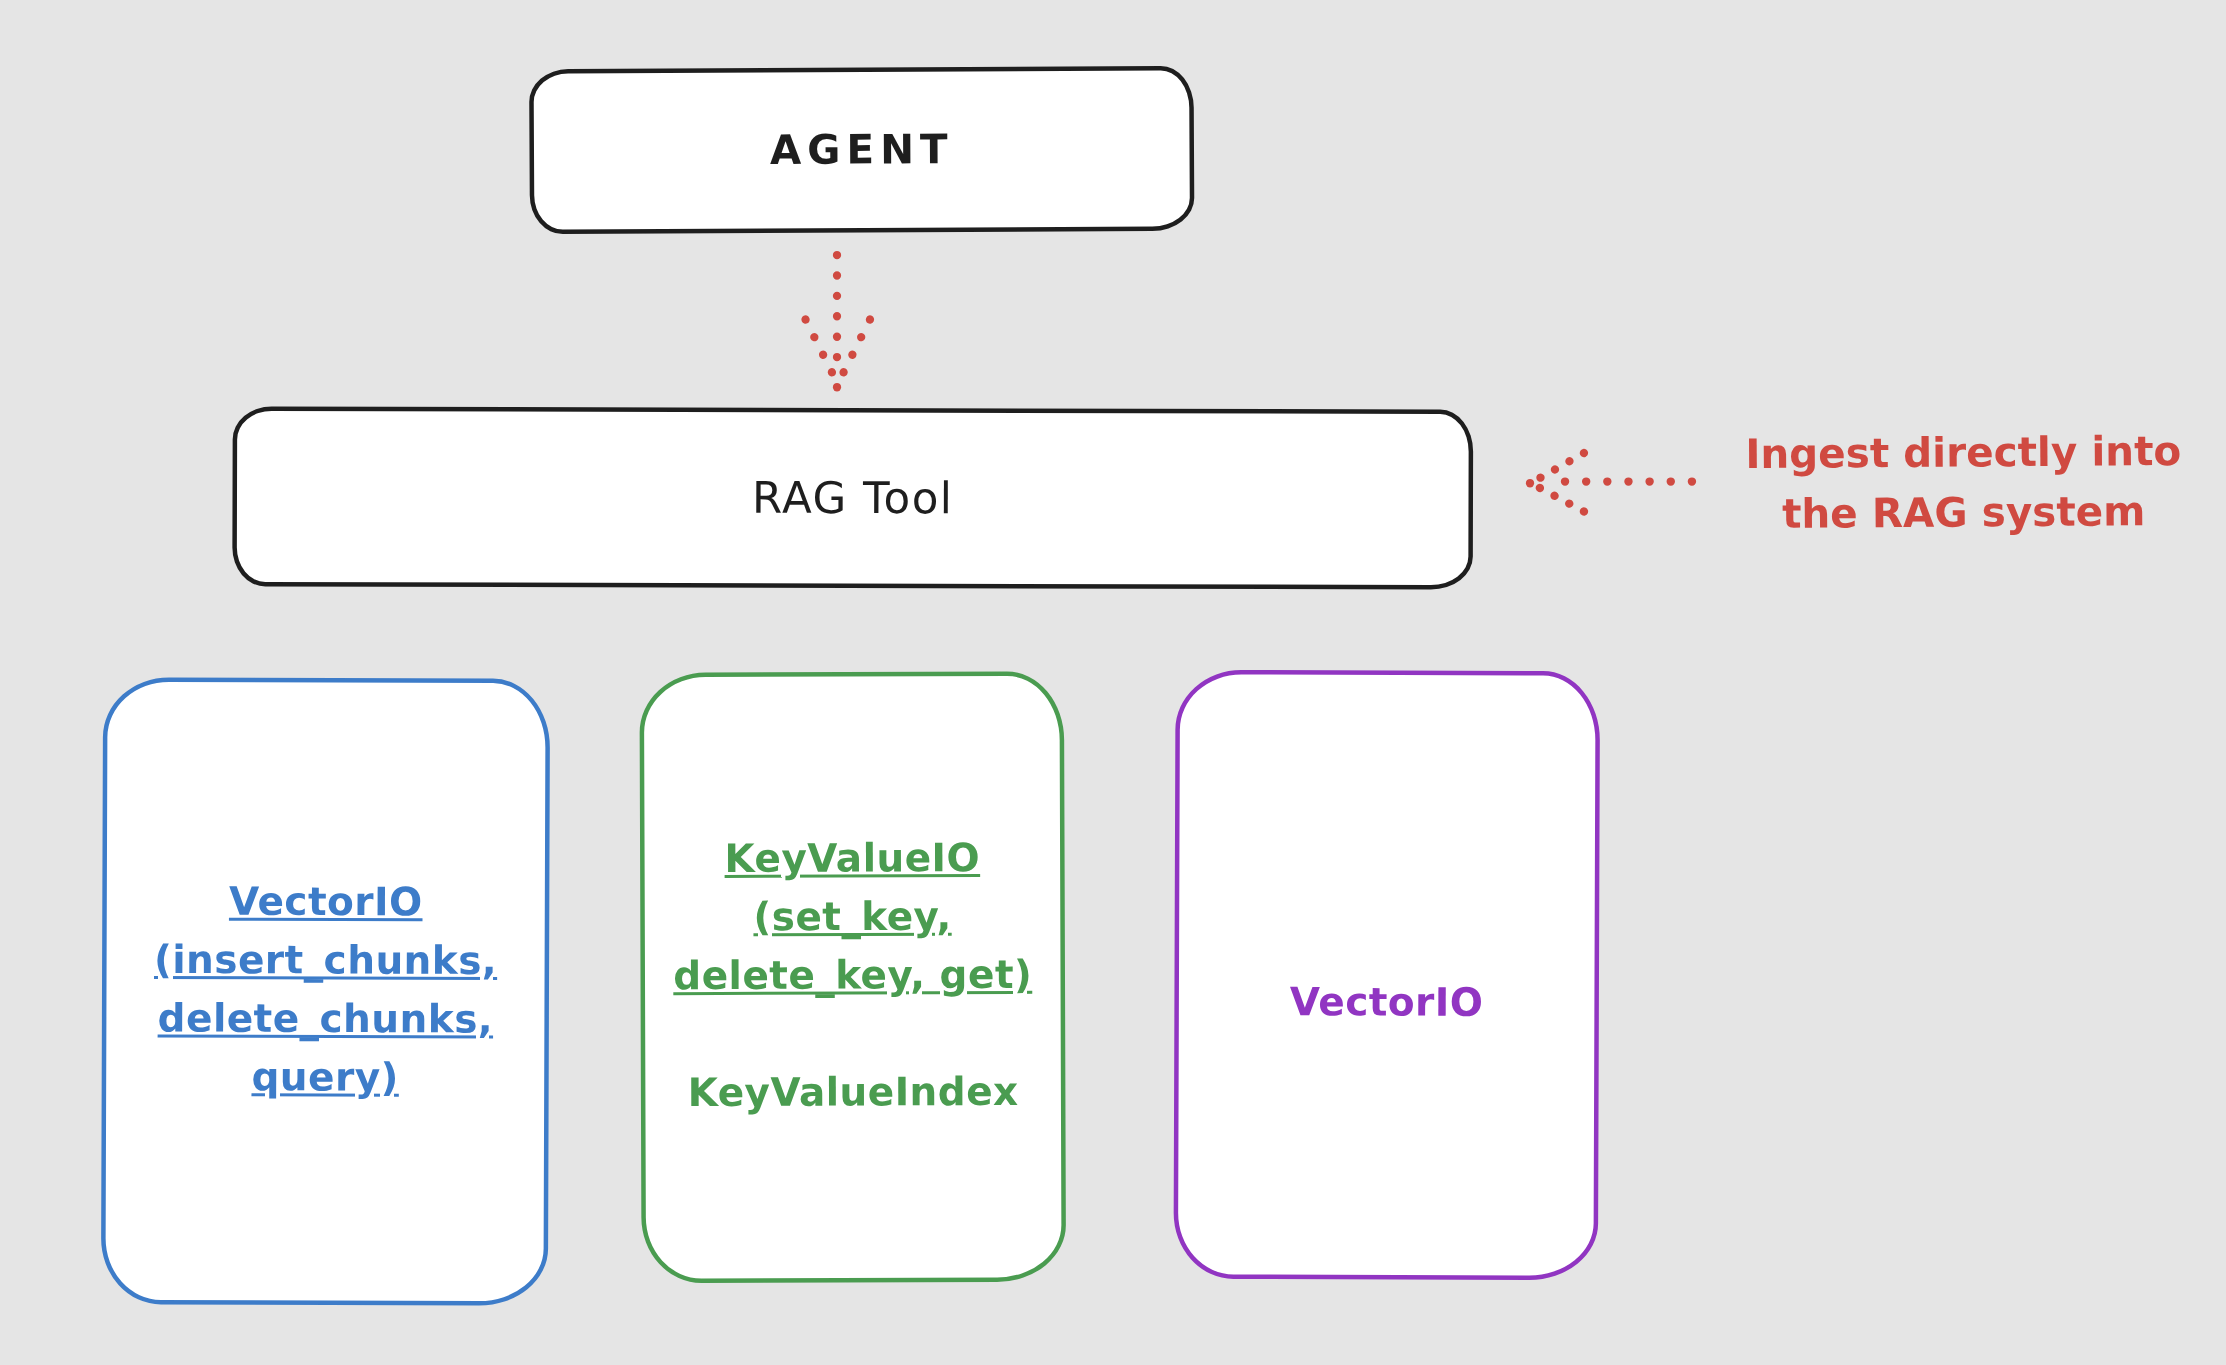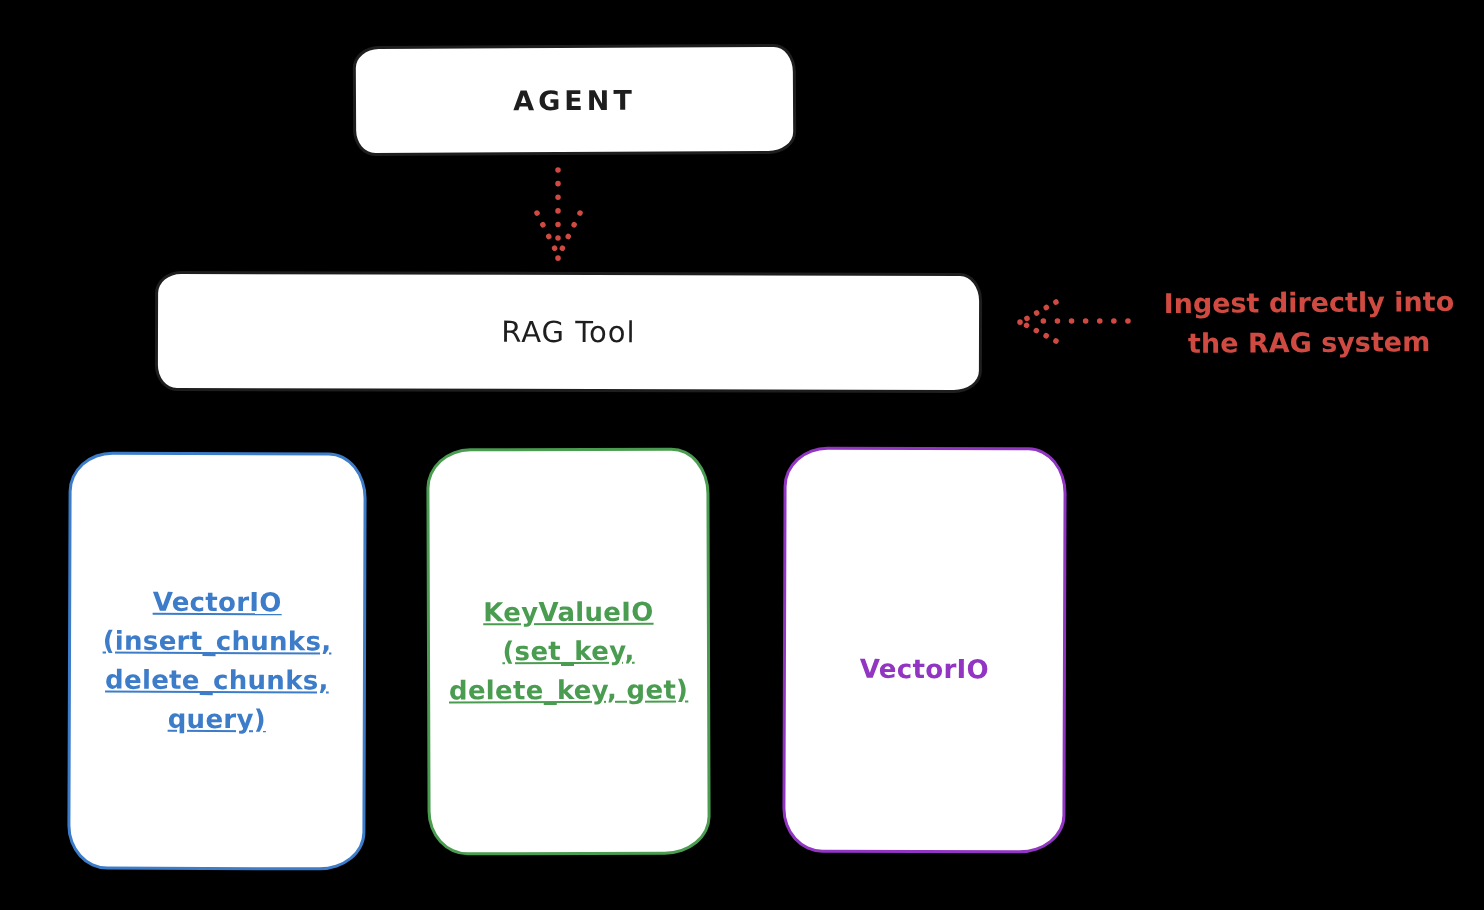--- a/index.html
+++ b/index.html
@@ -5,21 +5,21 @@
   html, body {
     margin: 0;
     padding: 0;
     background: #ffffff;
     font-family: "DejaVu Sans", sans-serif;
   }
   .canvas {
     position: relative;
     width: 1484px;
     height: 910px;
-    background: #000000;
+    background: #e5e5e5;
     overflow: hidden;
   }
   
   .box {
     position: absolute;
     box-sizing: border-box;
     background: #ffffff;
     display: flex;
     align-items: center;
     justify-content: center;
@@ -151,19 +151,20 @@
     <div class="body">VectorIO
 (insert_chunks,
 delete_chunks,
 query)</div>
   </div>
 
   <div class="box storage-box box-green">
     <div class="body">KeyValueIO
 (set_key,
 delete_key, get)</div>
+    <div class="footer">KeyValueIndex</div>
   </div>
 
   <div class="box storage-box box-purple">
     <div class="footer">VectorIO</div>
   </div>
 
 </div>
 
 </body></html>

